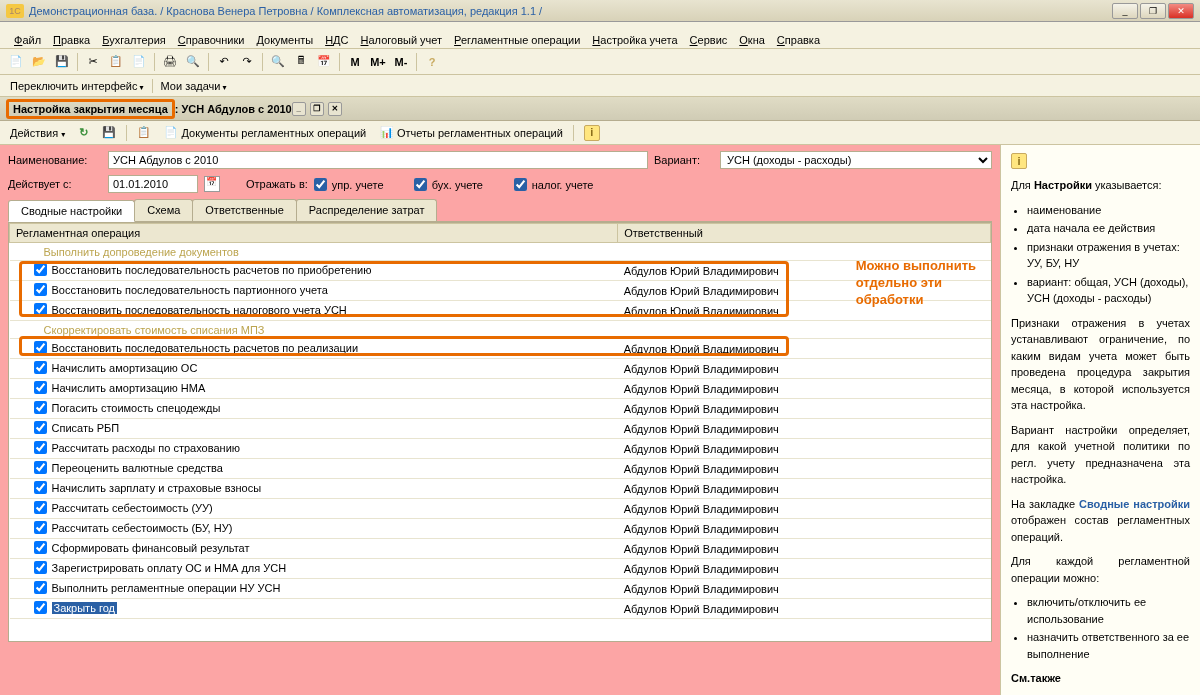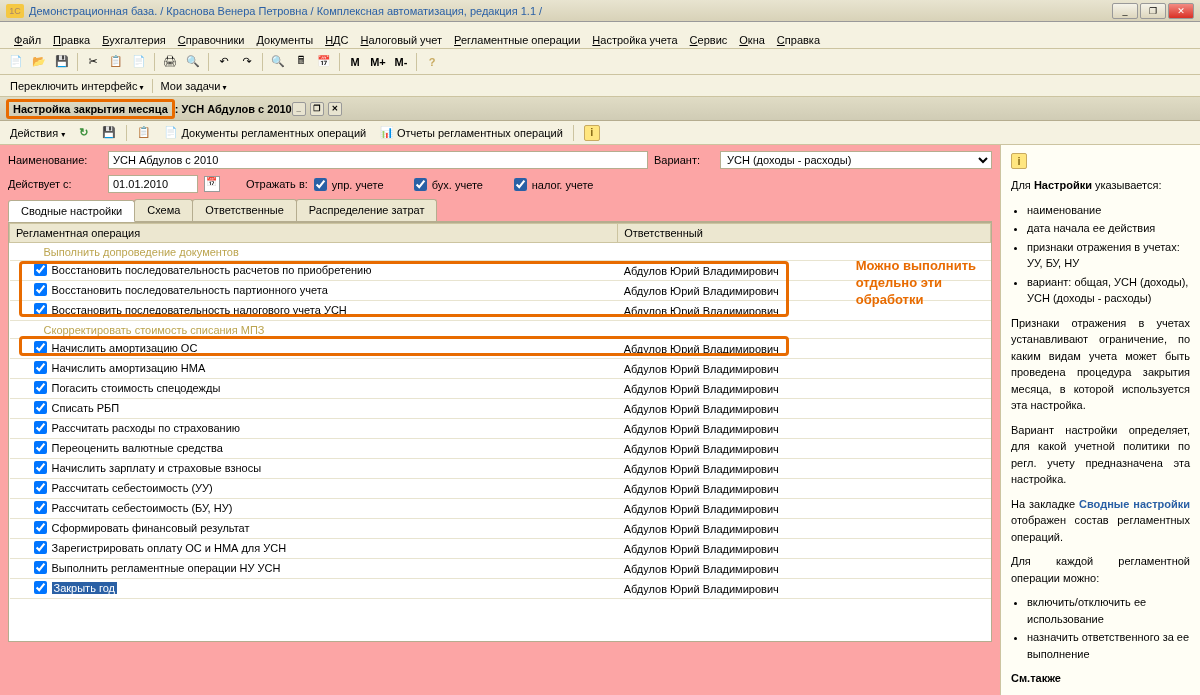--- a/index.html
+++ b/index.html
@@ -262,20 +262,27 @@
                 </span></td>
               <td>Абдулов Юрий Владимирович</td>
             </tr>
             <tr class="indent">
               <td>Скорректировать стоимость списания МПЗ</td>
               <td></td>
             </tr>
             <tr class="op">
               <td><span class="chkcell">
                   <input type="checkbox" checked="" style=""> 
+                  <span class="txt">Восстановить последовательность расчетов по реализации</span>
+                </span></td>
+              <td>Абдулов Юрий Владимирович</td>
+            </tr>
+            <tr class="op">
+              <td><span class="chkcell">
+                  <input type="checkbox" checked="" style=""> 
                   <span class="txt">Начислить амортизацию ОС</span>
                 </span></td>
               <td>Абдулов Юрий Владимирович</td>
             </tr>
             <tr class="op">
               <td><span class="chkcell">
                   <input type="checkbox" checked="" style=""> 
                   <span class="txt">Начислить амортизацию НМА</span>
                 </span></td>
               <td>Абдулов Юрий Владимирович</td>

